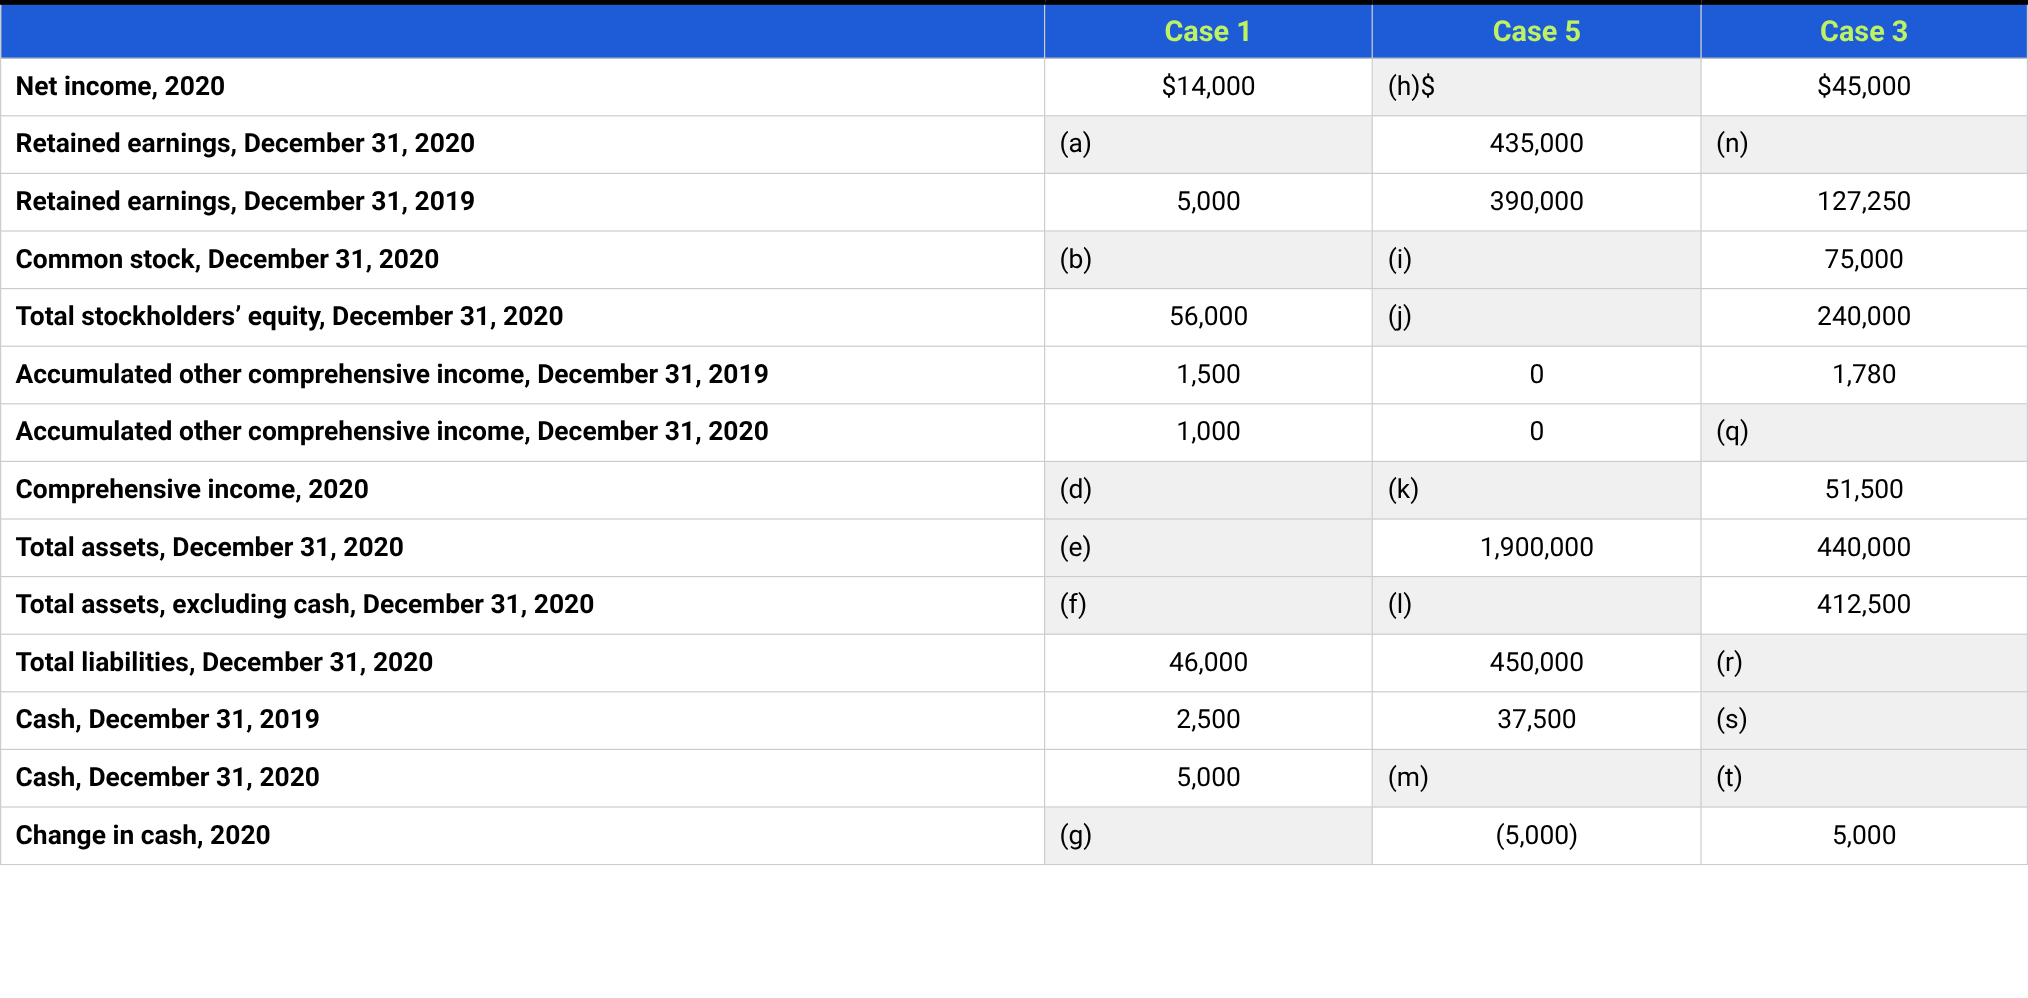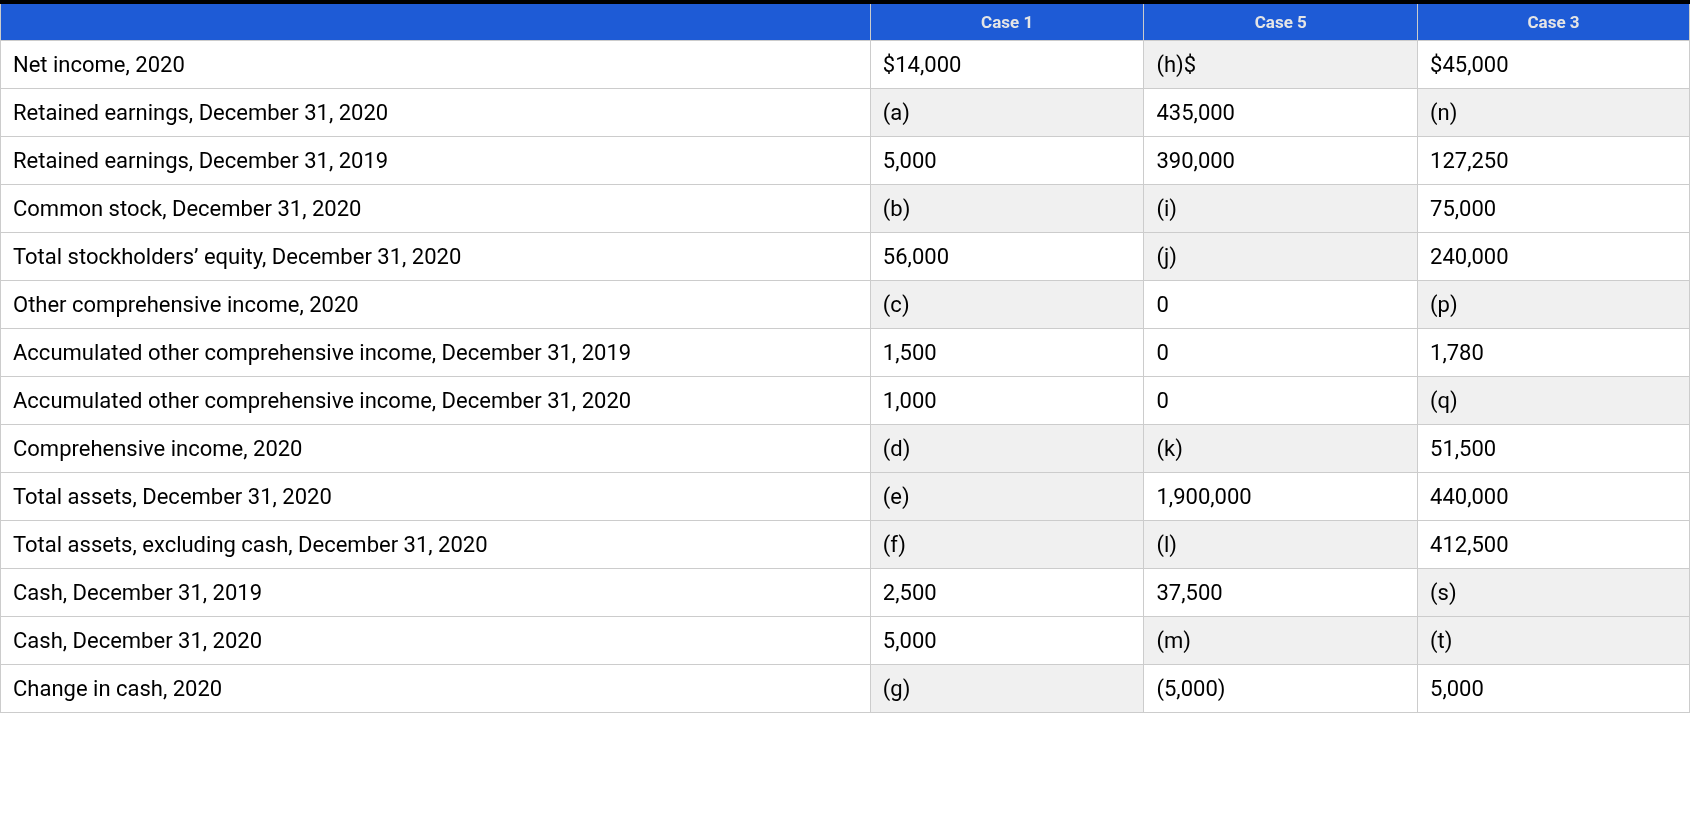--- a/index.html
+++ b/index.html
@@ -9,43 +9,44 @@
       font-size: 22px;
       color: #000;
     }
     table {
       width: 100%;
       border-collapse: collapse;
       table-layout: fixed;
     }
     th {
       background: #1e5bd6;
-      color: #e5e5e5;
+      color: #bef264;
       font-weight: 700;
       text-align: center;
       padding: 8px 12px;
       border: 1px solid #ccc;
-      font-size: 17px;
+      font-size: 24px;
       border-top: 4px solid #000;
     }
     th.label-head {
       text-align: left;
     }
     td {
       border: 1px solid #ccc;
       padding: 8px 12px;
       vertical-align: middle;
       height: 48px;
       background: #fff;
     }
     td.label-cell {
       text-align: left;
+      font-weight: bold;
     }
     td.num {
-      text-align: left;
+      text-align: center;
     }
     td.letter {
       text-align: left;
       background: #f0f0f0;
     }
     col.c0 { width: 51.5%; }
     col.c1 { width: 16.2%; }
     col.c2 { width: 16.2%; }
     col.c3 { width: 16.1%; }
   </style>
@@ -92,26 +93,20 @@
         <td class="letter">(i)</td>
         <td class="num">75,000</td>
       </tr>
       <tr>
         <td class="label-cell">Total stockholders’ equity, December 31, 2020</td>
         <td class="num">56,000</td>
         <td class="letter">(j)</td>
         <td class="num">240,000</td>
       </tr>
       <tr>
-        <td class="label-cell">Other comprehensive income, 2020</td>
-        <td class="letter">(c)</td>
-        <td class="num">0</td>
-        <td class="letter">(p)</td>
-      </tr>
-      <tr>
         <td class="label-cell">Accumulated other comprehensive income, December 31, 2019</td>
         <td class="num">1,500</td>
         <td class="num">0</td>
         <td class="num">1,780</td>
       </tr>
       <tr>
         <td class="label-cell">Accumulated other comprehensive income, December 31, 2020</td>
         <td class="num">1,000</td>
         <td class="num">0</td>
         <td class="letter">(q)</td>
@@ -128,20 +123,26 @@
         <td class="num">1,900,000</td>
         <td class="num">440,000</td>
       </tr>
       <tr>
         <td class="label-cell">Total assets, excluding cash, December 31, 2020</td>
         <td class="letter">(f)</td>
         <td class="letter">(l)</td>
         <td class="num">412,500</td>
       </tr>
       <tr>
+        <td class="label-cell">Total liabilities, December 31, 2020</td>
+        <td class="num">46,000</td>
+        <td class="num">450,000</td>
+        <td class="letter">(r)</td>
+      </tr>
+      <tr>
         <td class="label-cell">Cash, December 31, 2019</td>
         <td class="num">2,500</td>
         <td class="num">37,500</td>
         <td class="letter">(s)</td>
       </tr>
       <tr>
         <td class="label-cell">Cash, December 31, 2020</td>
         <td class="num">5,000</td>
         <td class="letter">(m)</td>
         <td class="letter">(t)</td>

